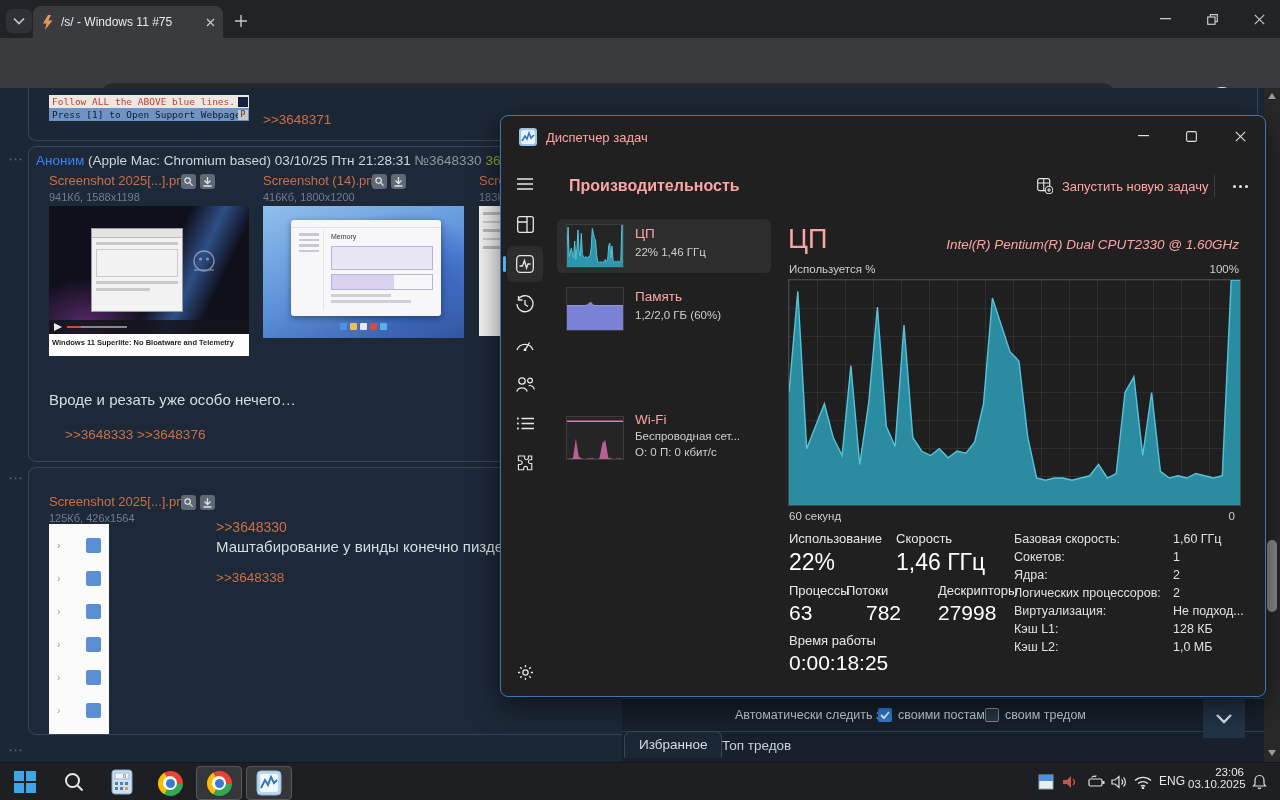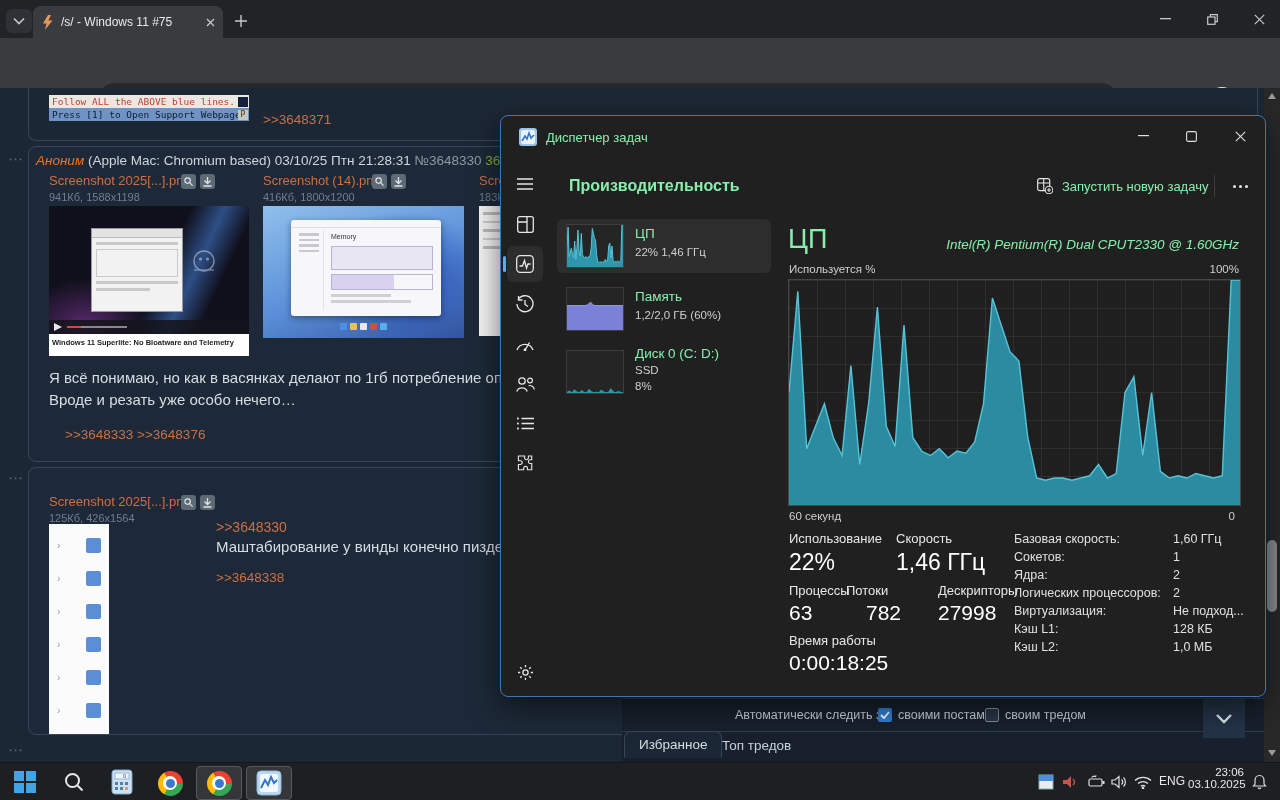--- a/index.html
+++ b/index.html
@@ -15,33 +15,33 @@
     display:flex;align-items:center;padding:0 8px;box-sizing:border-box;gap:7px;}
   .tabsearch{left:6px;top:9px;width:26px;height:24px;border-radius:6px;background:#303136;
     display:flex;align-items:center;justify-content:center;}
   .urlpill{left:98px;top:45px;width:1020px;height:34px;border-radius:17px;background:#26282b;
     display:flex;align-items:center;padding-left:12px;gap:10px;box-sizing:border-box;}
   .ctl{display:flex;align-items:center;justify-content:center;}
   
   .page{left:0;top:88px;width:1280px;height:674px;background:#1c2735;}
   .postbox{border:1px solid #37475a;border-radius:8px;background:#1d2938;box-sizing:border-box;}
   .hdr{font-size:13.5px;color:#cfd6dc;}
-  .author{color:#f97316;font-style:italic;}
+  .author{color:#3b82f6;}
   .num{color:#8a99a5;}
   .ord{color:#8ba83a;}
   .olink{color:#cb7045;font-size:13.5px;text-decoration:none;cursor:pointer;}
   .fmeta{color:#6e7f8d;font-size:11px;}
   .body{color:#d6dde3;font-size:15px;}
   .dots3{color:#5c6b79;font-size:15px;letter-spacing:1px;}
   .iconbtn{width:15px;height:15px;border-radius:3px;background:#5d6974;display:flex;align-items:center;justify-content:center;}
   
   .tm{left:500px;top:115px;width:766px;height:582px;background:#202020;border:1px solid #3f76b5;
     border-radius:8px;box-shadow:0 10px 30px rgba(0,0,0,.55);box-sizing:border-box;}
   .tm .sideicon{left:10px;width:28px;height:28px;display:flex;align-items:center;justify-content:center;}
-  .tmtxt{color:#86efac;}
+  .tmtxt{color:#fca5a5;}
   .tmsub{color:#cfcfcf;}
   .minibox{width:58px;height:44px;background:#252525;border:1px solid #3d3d3d;box-sizing:border-box;}
   .graph{left:287px;top:163px;width:453px;height:227px;border:1px solid #464646;background:#1f1f1f;box-sizing:border-box;
     background-image:repeating-linear-gradient(to right,rgba(255,255,255,.065) 0 1px,transparent 1px 28px),
                      repeating-linear-gradient(to bottom,rgba(255,255,255,.065) 0 1px,transparent 1px 28px);}
   .statlbl{font-size:13px;color:#e8e8e8;}
   .statval{font-size:23px;color:#ffffff;font-weight:400;}
   .rlbl{font-size:12.5px;color:#e0e0e0;}
   
   .taskbar{left:0;top:762px;width:1280px;height:38px;background:#1e1f22;border-top:1px solid #15161a;box-sizing:border-box;}
@@ -261,21 +261,20 @@
       </div>
 
       <div class="a" style="left:450px;top:59px;width:60px;height:130px;background:#f4f4f4;">
         <div style="margin:6px 4px;height:2.5px;background:#bbb;"></div>
           <div style="margin:6px 4px;height:2.5px;background:#ccc;"></div>
           <div style="margin:6px 4px;height:2.5px;background:#bbb;width:70%;"></div>
           <div style="margin:6px 4px;height:2.5px;background:#ccc;"></div>
           <div style="margin:6px 4px;height:2.5px;background:#bbb;"></div>
       </div>
 
-      <div class="a body txt" style="left:20px;top:222px;">Я всё понимаю, но как в васянках делают по 1гб потребление оп</div>
       <div class="a body txt" style="left:20px;top:244px;">Вроде и резать уже особо нечего…</div>
       <a class="a olink txt" style="left:20px;top:280px;margin-left:16px;">&gt;&gt;3648333 &gt;&gt;3648376</a>
     </div>
 
     <span class="a dots3 txt" style="left:8px;top:381px;">⋯</span>
     <div class="a postbox" style="left:28px;top:379px;width:1228px;height:268px;">
       <a class="a olink txt" style="left:20px;top:26px;font-size:13px;">Screenshot 2025[...].png</a>
       <div class="a iconbtn" style="left:152px;top:27px;">
           <svg width="9" height="9">
             <circle cx="3.6" cy="3.6" r="2.7" fill="none" stroke="#dfe3e8" stroke-width="1.2"></circle>
@@ -470,29 +469,30 @@
     <div class="a" style="left:56px;top:165px;width:214px;height:56px;">
       <div class="minibox a" style="left:9px;top:6px;">
         <svg width="56" height="42" viewBox="0 0 56 42">
             <polygon id="g-mem-area" points="0.0,17.6 2.9,17.6 5.9,17.6 8.8,17.6 11.8,17.6 14.7,17.6 17.7,17.6 20.6,16.8 23.6,14.3 26.5,17.2 29.5,17.6 32.4,17.6 35.4,17.6 38.3,17.6 41.3,17.6 44.2,17.6 47.2,17.6 50.1,17.6 53.1,17.6 56.0,17.6 56,42 0,42" fill="#7b81d6"></polygon>
             <polyline id="g-mem-line" points="0.0,17.6 2.9,17.6 5.9,17.6 8.8,17.6 11.8,17.6 14.7,17.6 17.7,17.6 20.6,16.8 23.6,14.3 26.5,17.2 29.5,17.6 32.4,17.6 35.4,17.6 38.3,17.6 41.3,17.6 44.2,17.6 47.2,17.6 50.1,17.6 53.1,17.6 56.0,17.6" fill="none" stroke="#9aa0ea" stroke-width="1"></polyline>
           </svg>
       </div>
       <span class="a tmtxt txt" style="left:78px;top:8px;font-size:13.5px;">Память</span>
       <span class="a tmsub txt" style="left:78px;top:28px;font-size:11.5px;">1,2/2,0 ГБ (60%)</span>
     </div>
-    <div class="a" style="left:56px;top:227px;width:214px;height:58px;">
+    <div class="a" style="left:56px;top:293px;width:214px;height:58px;">
       <div class="minibox a" style="left:9px;top:7px;">
         <svg width="56" height="42" viewBox="0 0 56 42">
-            <polygon id="g-disk-area" points="0.0,40.7 2.4,39.5 4.9,41.2 7.3,38.2 9.7,40.3 12.2,41.2 14.6,39.1 17.0,40.7 19.5,41.2 21.9,37.8 24.3,39.9 26.8,41.2 29.2,40.7 31.7,41.2 34.1,38.6 36.5,40.3 39.0,41.2 41.4,40.7 43.8,37.0 46.3,40.3 48.7,41.2 51.1,39.9 53.6,40.7 56.0,41.2 56,42 0,42" fill="#2d96ac"></polygon>
-          </svg>
-      </div>
-      <span class="a tmtxt txt" style="left:78px;top:3px;font-size:13.5px;">Диск 0 (C: D:)</span>
-      <span class="a tmsub txt" style="left:78px;top:21px;font-size:11.5px;">SSD</span>
-      <span class="a tmsub txt" style="left:78px;top:37px;font-size:11.5px;">8%</span>
+            <polygon id="g-wifi-area" points="0.0,42.0 2.9,41.6 5.9,41.2 8.8,21.8 11.8,39.5 14.7,41.6 17.7,42.0 20.6,41.6 23.6,41.2 26.5,41.6 29.5,42.0 32.4,41.6 35.4,26.0 38.3,23.1 41.3,40.7 44.2,41.6 47.2,42.0 50.1,41.6 53.1,41.6 56.0,42.0 56,42 0,42" fill="#b95f96"></polygon>
+            <line id="g-wifi-topline" x1="0" x2="56" y1="4.2" y2="4.2" stroke="#de7ab8" stroke-width="1.6"></line>
+          </svg>
+      </div>
+      <span class="a tmtxt txt" style="left:78px;top:3px;font-size:13.5px;">Wi-Fi</span>
+      <span class="a tmsub txt" style="left:78px;top:21px;font-size:11.5px;">Беспроводная сет...</span>
+      <span class="a tmsub txt" style="left:78px;top:37px;font-size:11.5px;">О: 0 П: 0 кбит/с</span>
     </div>
 
     <span class="a tmtxt txt" style="left:287px;top:108px;font-size:27px;">ЦП</span>
     <span class="a tmtxt txt" style="right:26px;top:121px;font-size:13.5px;font-style:italic;">Intel(R) Pentium(R) Dual CPUT2330 @ 1.60GHz</span>
     <span class="a tmsub txt" style="left:288px;top:147px;font-size:11.5px;">Используется %</span>
     <span class="a tmsub txt" style="right:26px;top:147px;font-size:11.5px;">100%</span>
     <div class="a graph">
       <svg width="451" height="225" viewBox="0 0 451 225">
           <polygon id="g-cpu-area" points="0.0,112.5 8.8,11.3 17.7,168.8 26.5,146.3 35.4,123.8 44.2,157.5 53.1,175.5 61.9,85.5 70.7,184.5 79.6,123.8 88.4,27.0 97.3,146.3 106.1,166.5 115.0,45.0 123.8,157.5 132.6,171.0 141.5,175.5 150.3,168.8 159.2,177.8 168.0,171.0 176.9,173.3 185.7,162.0 194.5,123.8 203.4,18.0 212.2,45.0 221.1,72.0 229.9,81.0 238.8,157.5 247.6,198.0 256.5,200.3 265.3,198.0 274.1,198.0 283.0,200.3 291.8,198.0 300.7,195.8 309.5,184.5 318.4,198.0 327.2,193.5 336.0,112.5 344.9,96.8 353.7,175.5 362.6,112.5 371.4,191.3 380.3,198.0 389.1,195.8 397.9,198.0 406.8,193.5 415.6,195.8 424.5,198.0 433.3,195.8 442.2,0.0 451.0,0.0 451,225 0,225" fill="#2d96ac" fill-opacity="0.92"></polygon>
           <polyline id="g-cpu-line" points="0.0,112.5 8.8,11.3 17.7,168.8 26.5,146.3 35.4,123.8 44.2,157.5 53.1,175.5 61.9,85.5 70.7,184.5 79.6,123.8 88.4,27.0 97.3,146.3 106.1,166.5 115.0,45.0 123.8,157.5 132.6,171.0 141.5,175.5 150.3,168.8 159.2,177.8 168.0,171.0 176.9,173.3 185.7,162.0 194.5,123.8 203.4,18.0 212.2,45.0 221.1,72.0 229.9,81.0 238.8,157.5 247.6,198.0 256.5,200.3 265.3,198.0 274.1,198.0 283.0,200.3 291.8,198.0 300.7,195.8 309.5,184.5 318.4,198.0 327.2,193.5 336.0,112.5 344.9,96.8 353.7,175.5 362.6,112.5 371.4,191.3 380.3,198.0 389.1,195.8 397.9,198.0 406.8,193.5 415.6,195.8 424.5,198.0 433.3,195.8 442.2,0.0 451.0,0.0" fill="none" stroke="#57c3d8" stroke-width="1.4"></polyline>

